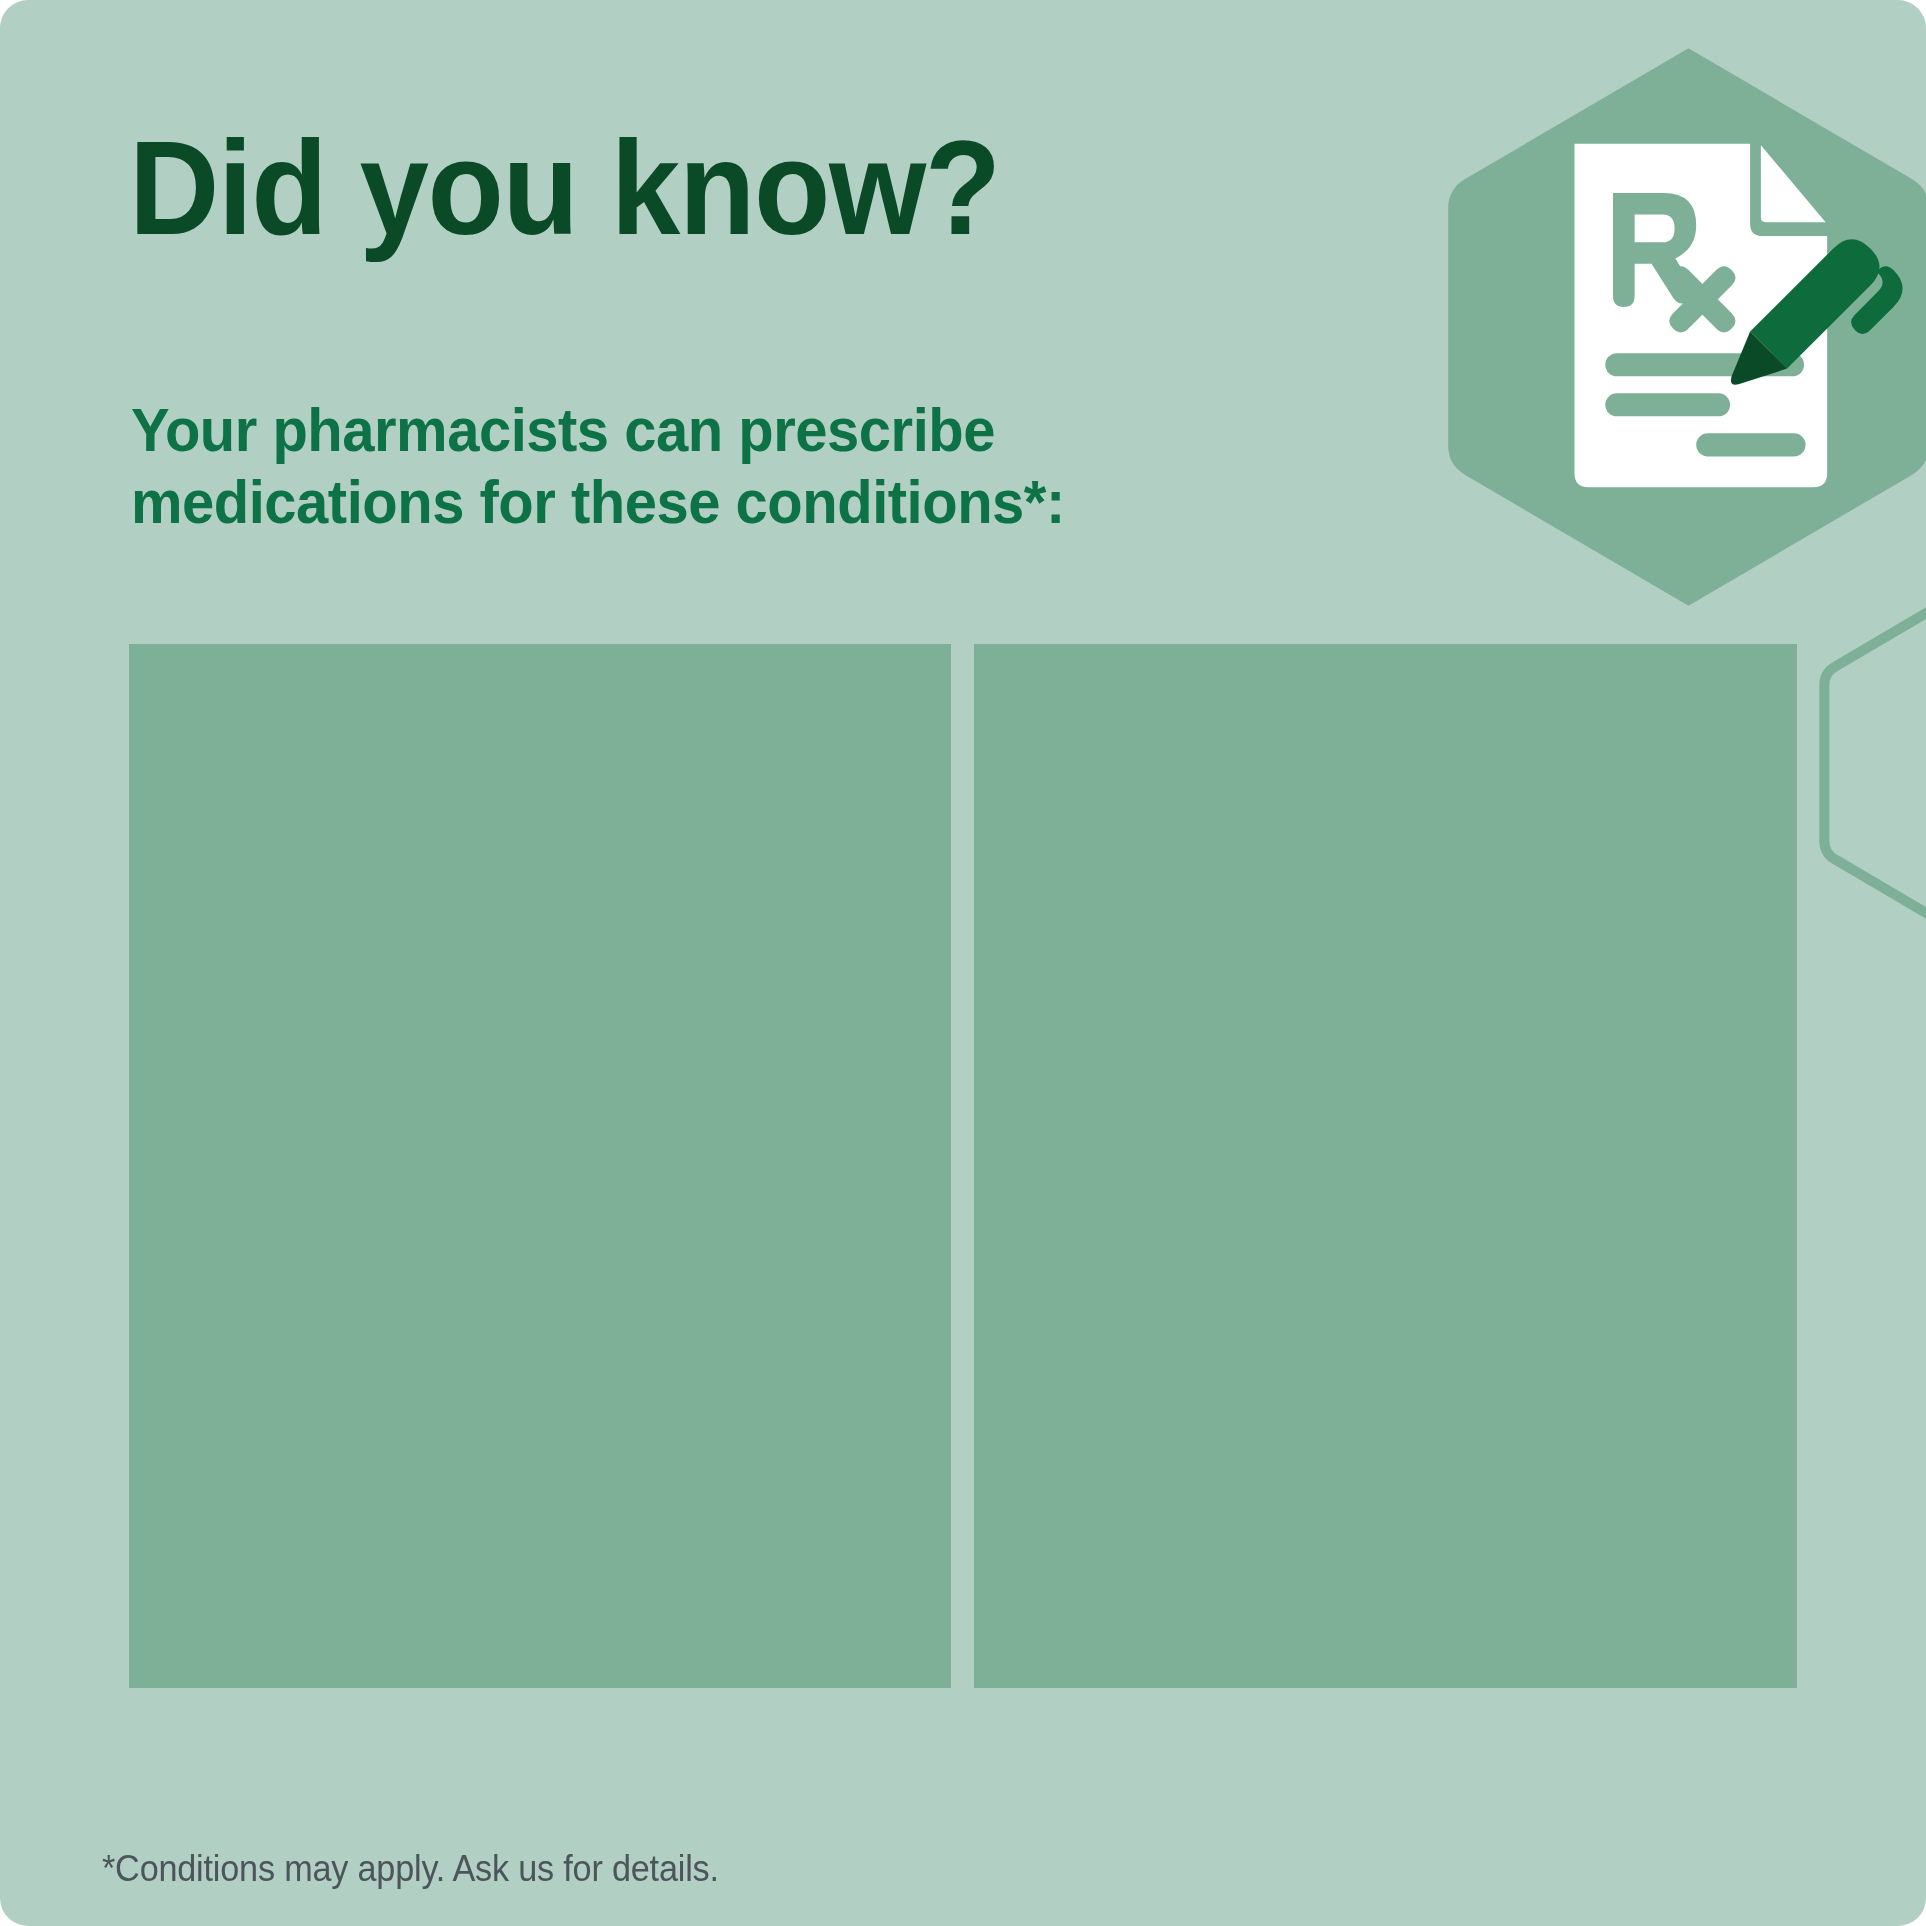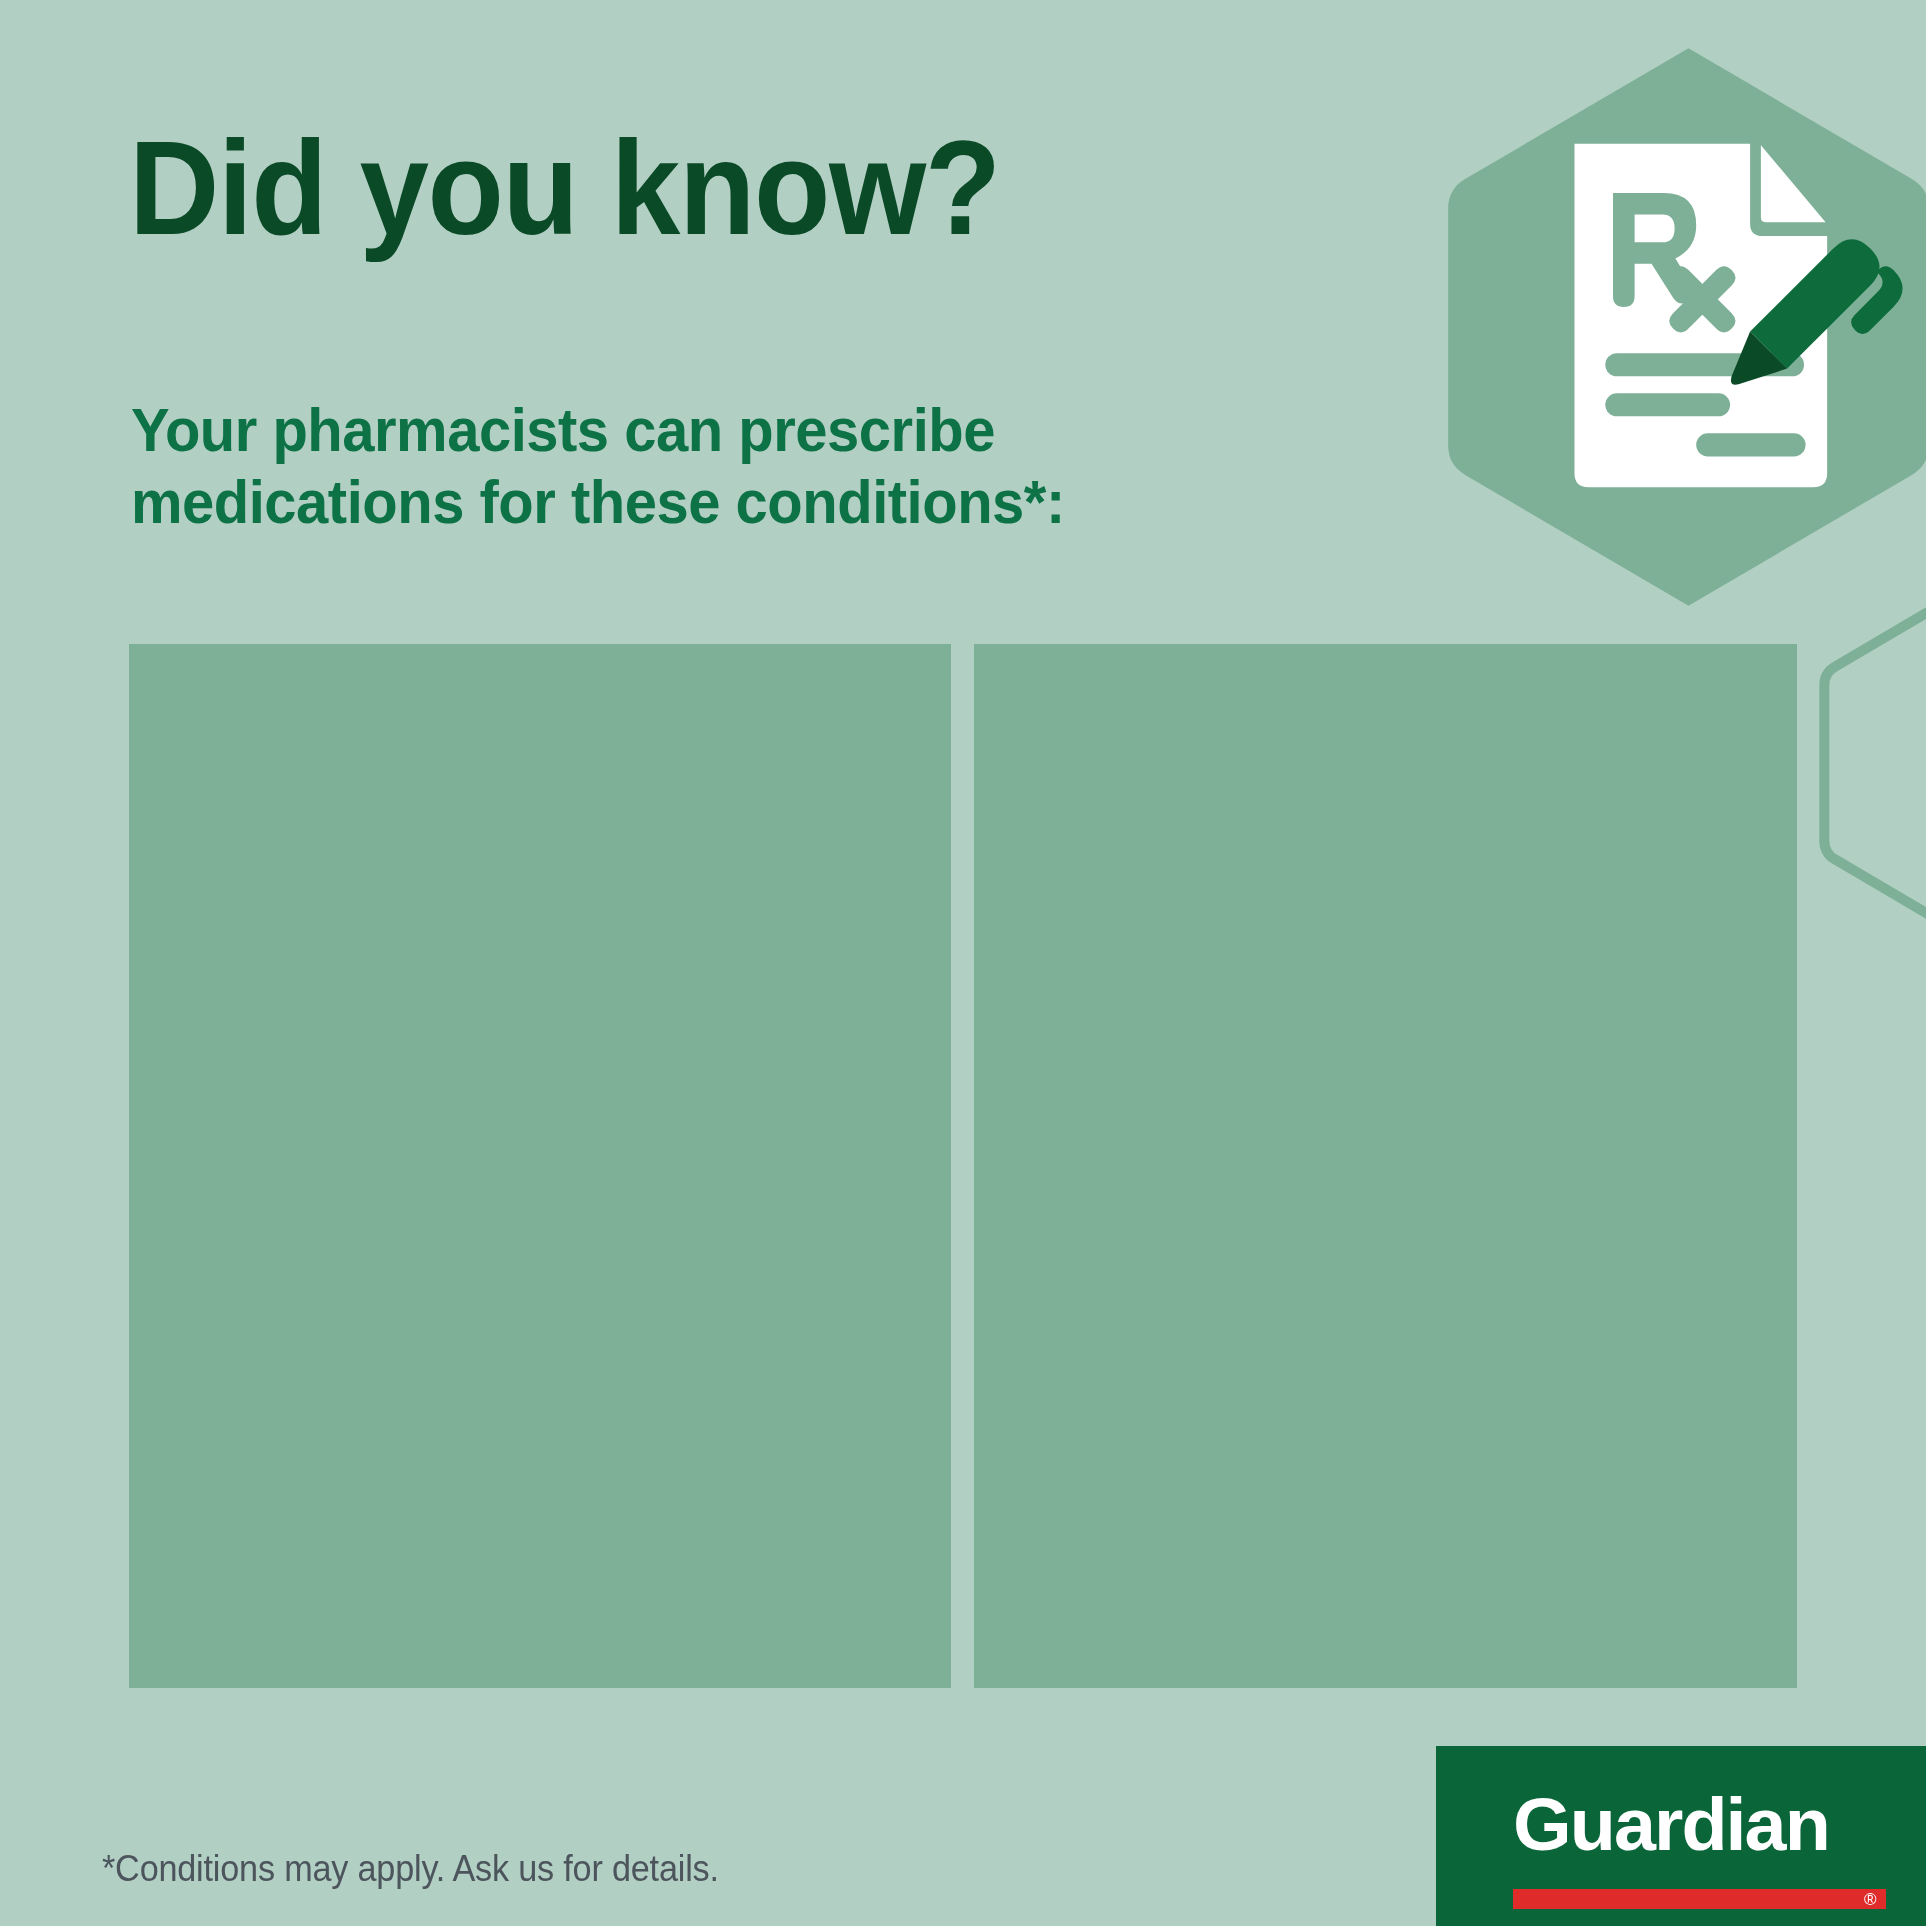--- a/index.html
+++ b/index.html
@@ -11,20 +11,21 @@
     height: 1926px;
     overflow: hidden;
     font-family: "Liberation Sans", sans-serif;
   }
   #poster {
     position: relative;
     width: 1926px;
     height: 1926px;
     background: #b2cfc4;
     overflow: hidden;
+    border-radius: 28px;
   }
 
   
   .hex-deco {
     position: absolute;
     pointer-events: none;
   }
   #hex-filled {
     left: 1442px;
     top: 42px;
@@ -201,20 +202,15 @@
     <div id="content-box-left" class="content-box">
       <span class="box-label"></span>
     </div>
     <div id="content-box-right" class="content-box">
       <span class="box-label"></span>
     </div>
   </div>
 
   <div id="footnote">*Conditions may apply. Ask us for details.</div>
 
-  <div id="logo-panel">
-    <div id="logo-wordmark">Guardian</div>
-    <div id="logo-rule"></div>
-    <div id="logo-reg">®</div>
-  </div>
 
 </div>
 
 
 </body></html>

